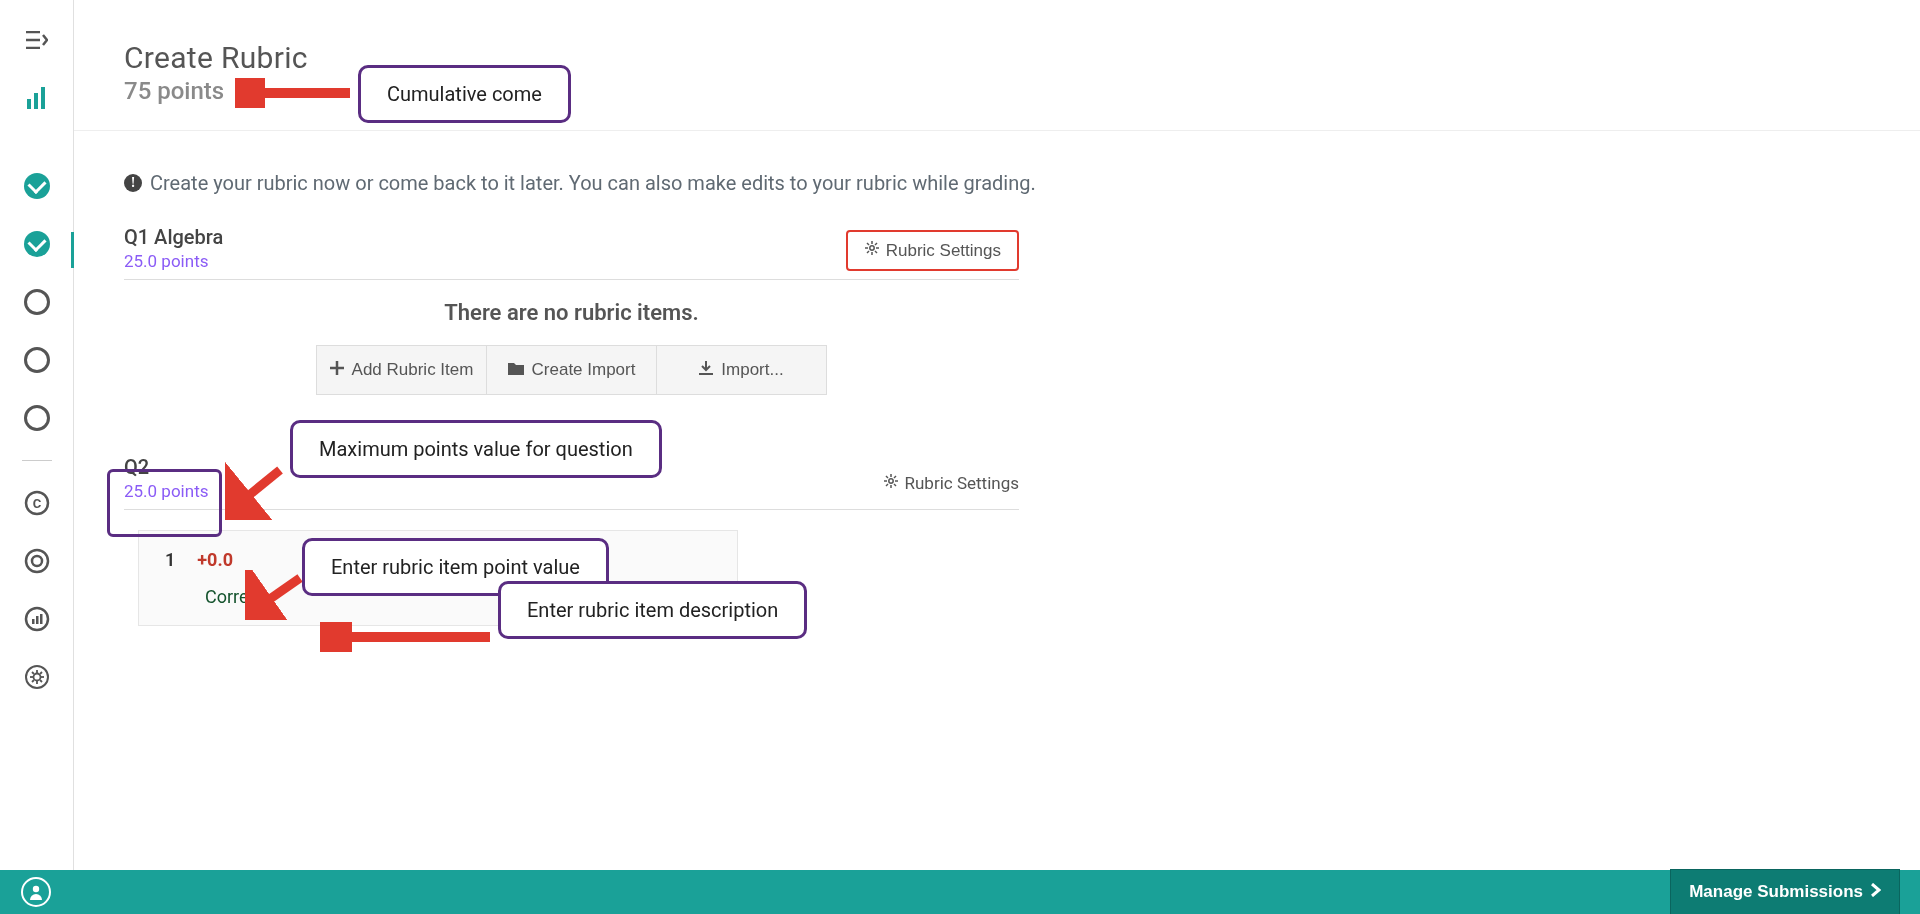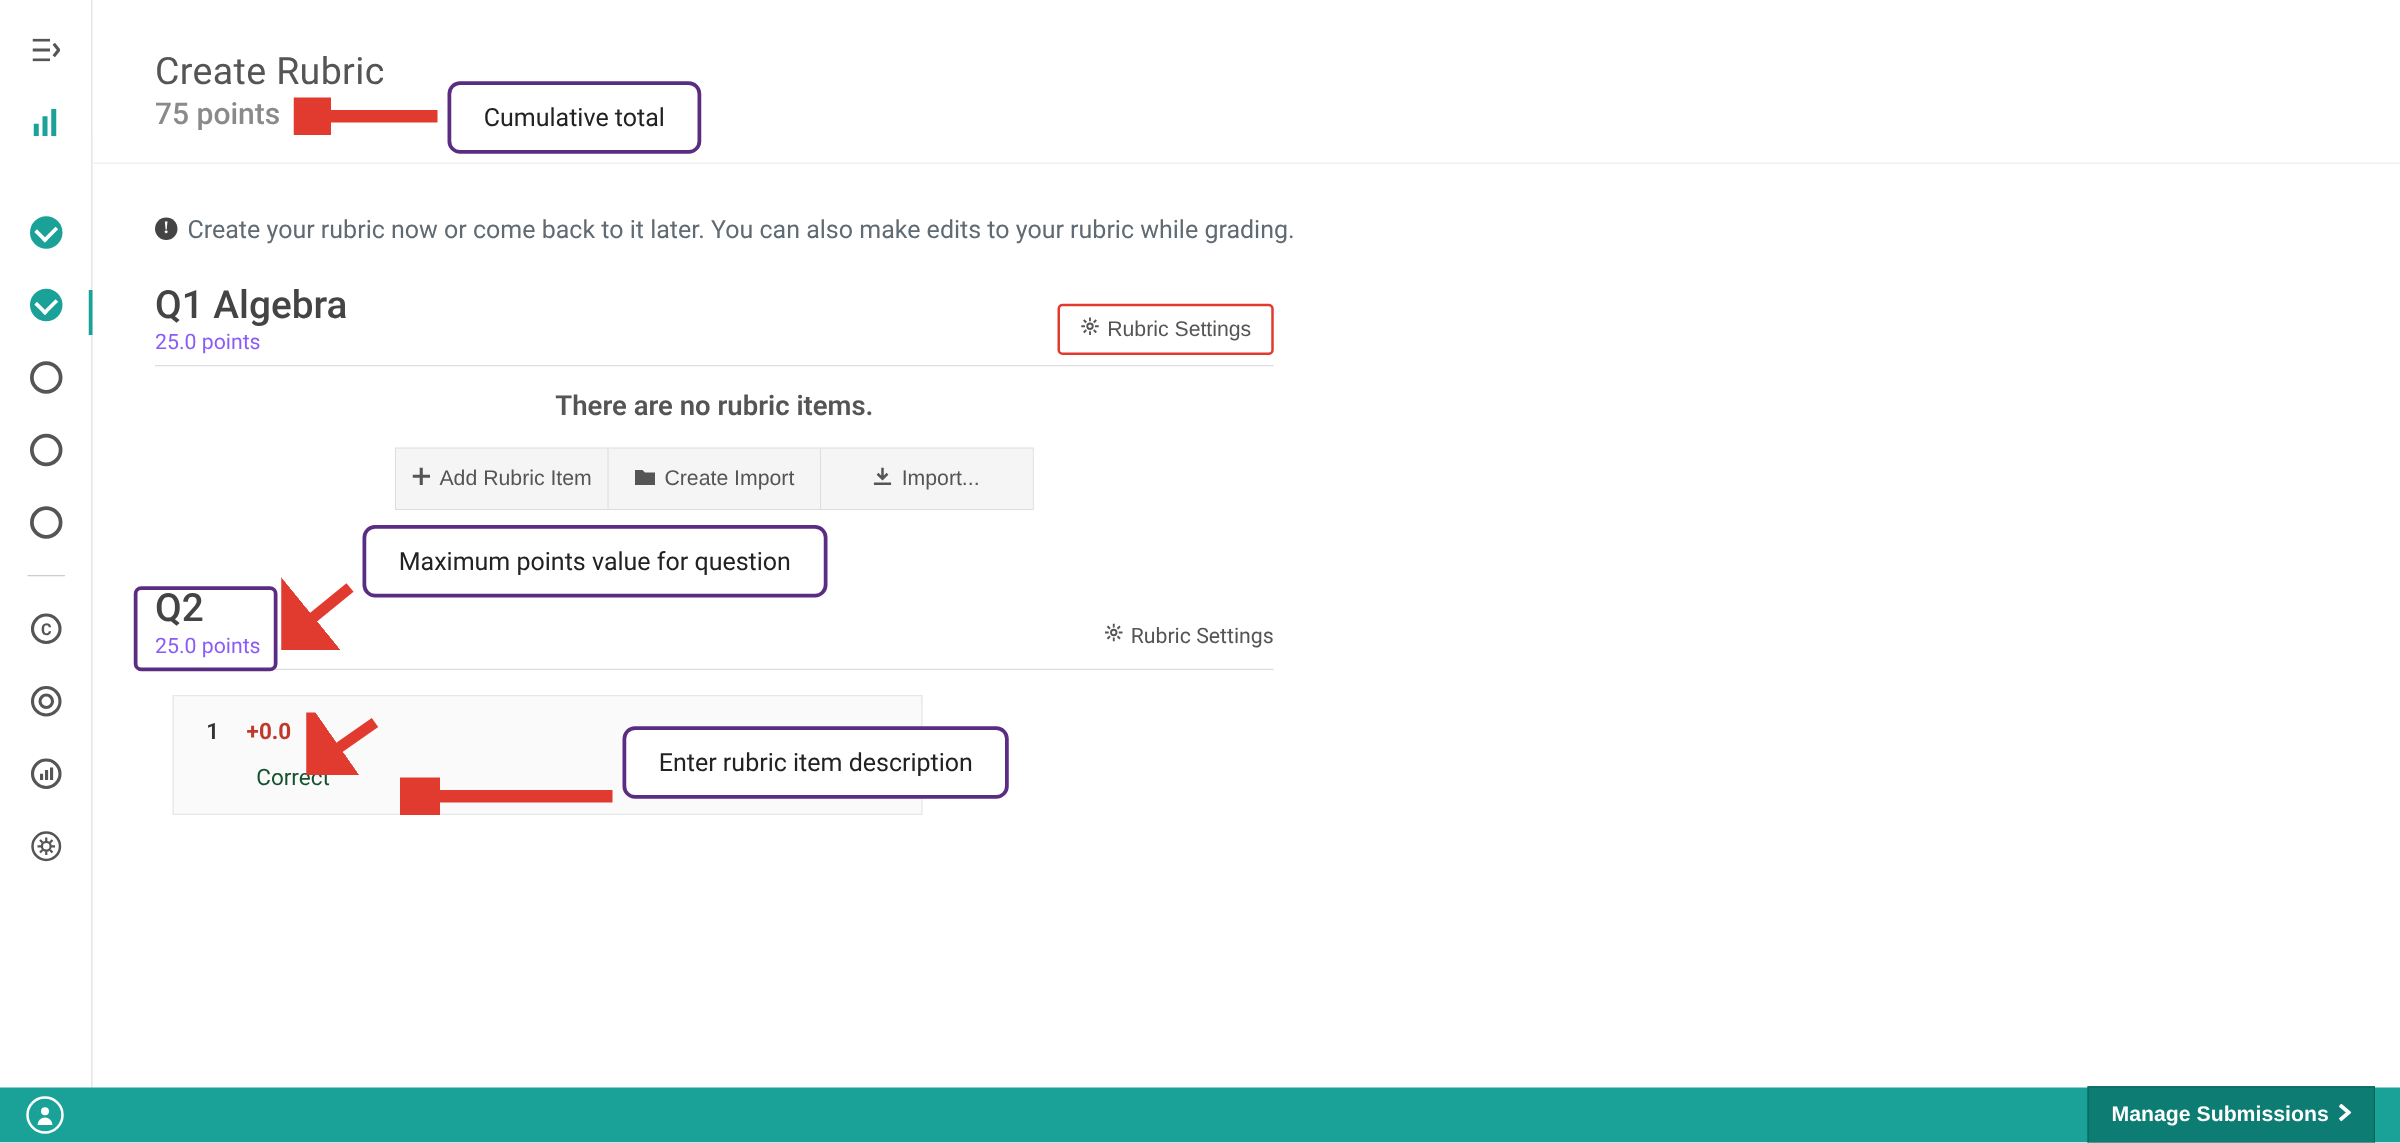--- a/index.html
+++ b/index.html
@@ -120,21 +120,21 @@
       margin-bottom: 60px;
     }
     .q-header {
       display: flex;
       justify-content: space-between;
       align-items: flex-end;
       border-bottom: 1px solid #ddd;
       padding-bottom: 8px;
     }
     .q-title {
-      font-size: 31px;
+      font-size: 20px;
       color: #444;
       font-weight: 500;
     }
     .q-points {
       font-size: 17px;
       color: #8b5cf6;
       margin-top: 2px;
     }
     .rubric-settings-btn {
       display: inline-flex;
@@ -443,41 +443,42 @@
             <span class="rubric-idx">1</span>
             <span class="rubric-pts">+0.0</span>
           </div>
           <div class="rubric-desc">Correct</div>
         </div>
       </div>
     </div>
 
   </div>
 
-  <div class="callout" style="left:358px; top:65px;">Cumulative total</div>
+  <div class="callout" style="left:358px; top:65px;">Cumulative come</div>
   <svg class="arrow-red" style="left:235px; top:78px;" width="120" height="30" viewBox="0 0 120 30">
     <defs>
         <marker id="ah1" markerWidth="10" markerHeight="10" refX="2" refY="5" orient="auto">
           <path d="M0 0L10 5L0 10z" fill="#e13a2e"></path>
         </marker>
       </defs>
     <line x1="115" y1="15" x2="10" y2="15" stroke="#e13a2e" stroke-width="10" marker-end="url(#ah1)"></line>
   </svg>
 
   <div class="q2-highlight-box"></div>
   <div class="callout" style="left:290px; top:420px;">Maximum points value for question</div>
   <svg class="arrow-red" style="left:225px; top:460px;" width="60" height="60" viewBox="0 0 60 60">
     <defs>
         <marker id="ah2" markerWidth="10" markerHeight="10" refX="2" refY="5" orient="auto">
           <path d="M0 0L10 5L0 10z" fill="#e13a2e"></path>
         </marker>
       </defs>
     <line x1="55" y1="10" x2="12" y2="45" stroke="#e13a2e" stroke-width="9" marker-end="url(#ah2)"></line>
   </svg>
 
+  <div class="callout" style="left:302px; top:538px;">Enter rubric item point value</div>
   <svg class="arrow-red" style="left:245px; top:570px;" width="60" height="50" viewBox="0 0 60 50">
     <defs>
         <marker id="ah3" markerWidth="10" markerHeight="10" refX="2" refY="5" orient="auto">
           <path d="M0 0L10 5L0 10z" fill="#e13a2e"></path>
         </marker>
       </defs>
     <line x1="55" y1="8" x2="12" y2="38" stroke="#e13a2e" stroke-width="9" marker-end="url(#ah3)"></line>
   </svg>
 
   <div class="callout" style="left:498px; top:581px;">Enter rubric item description</div>

